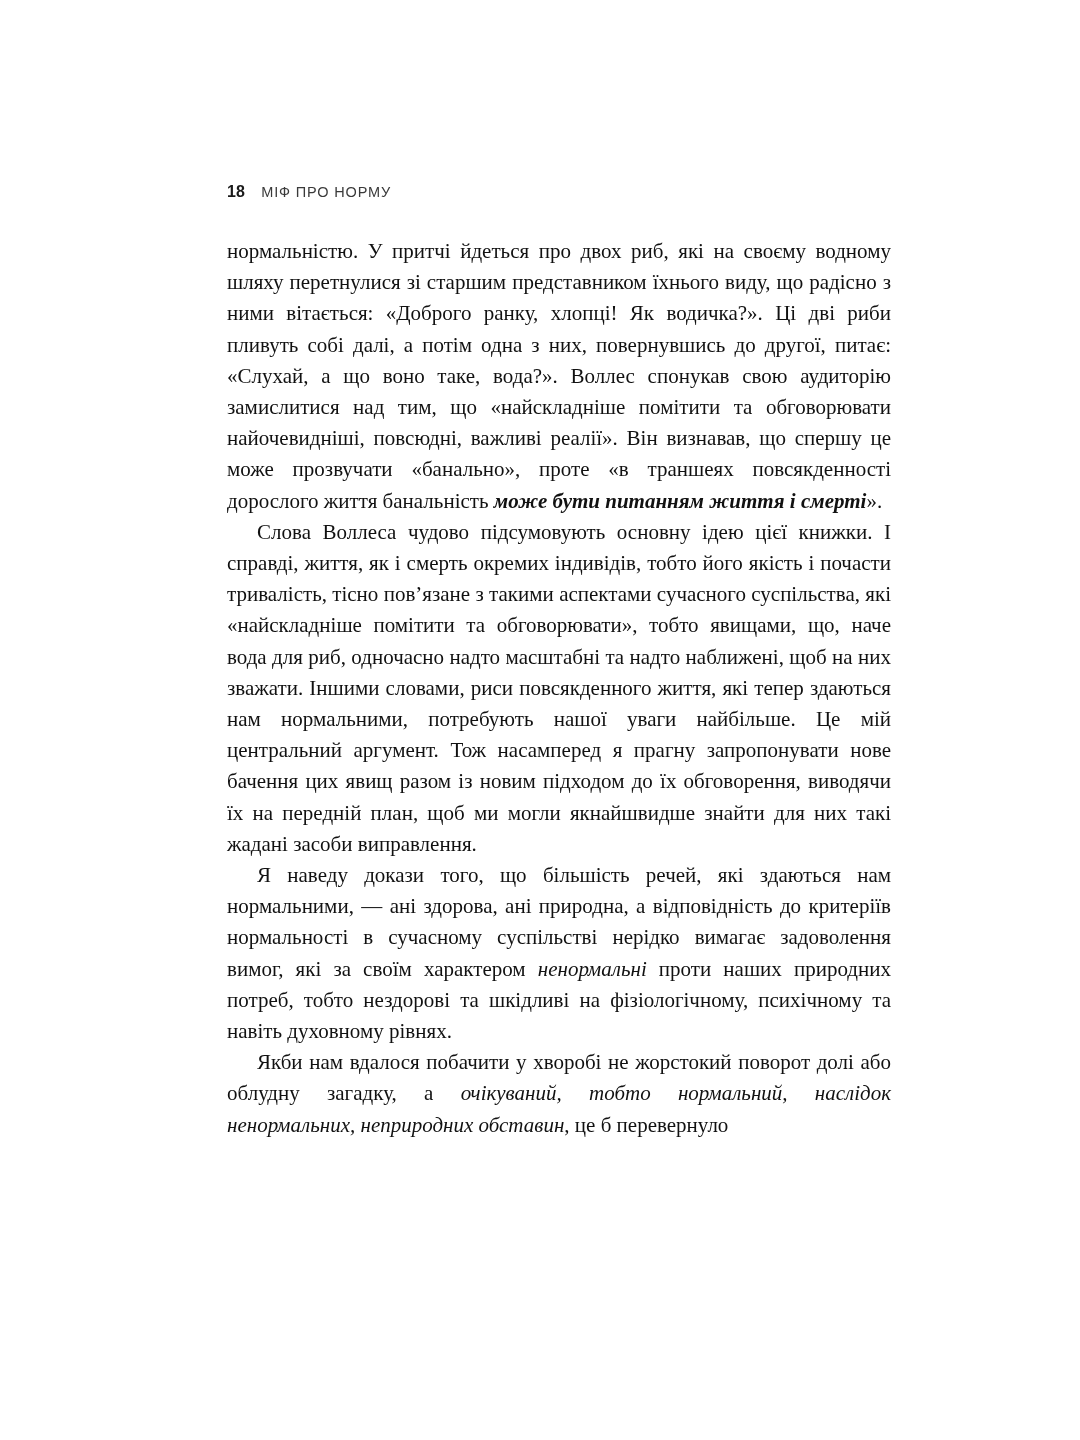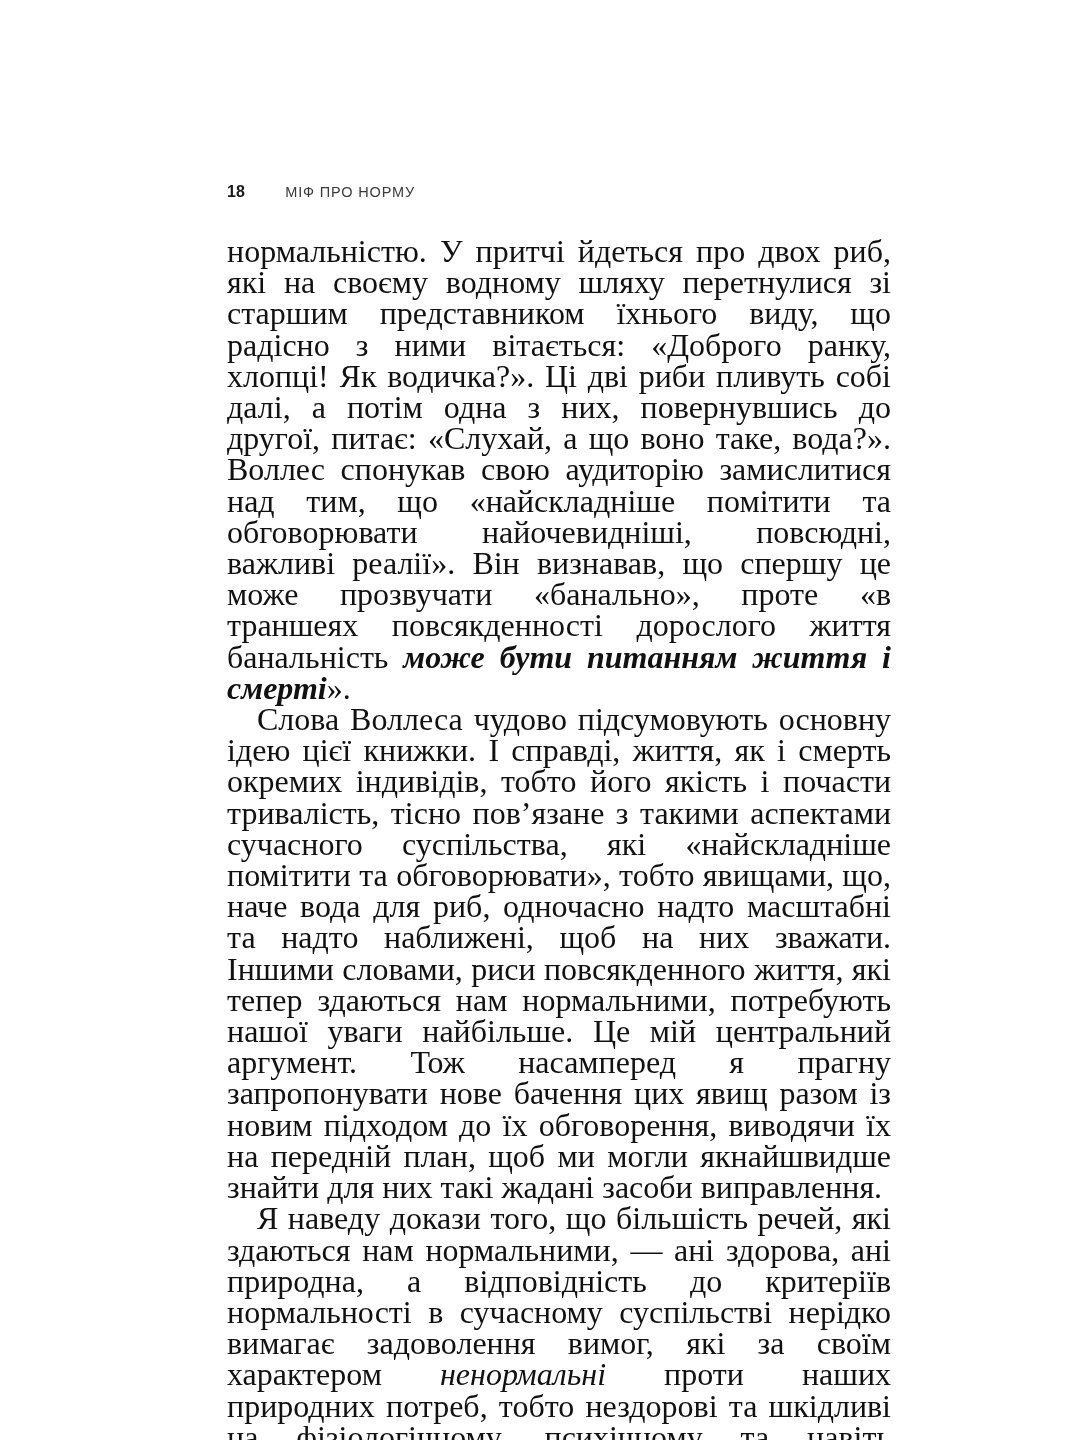--- a/index.html
+++ b/index.html
@@ -35,34 +35,34 @@
     color: #1a1a1a;
     letter-spacing: 0.2px;
   }
 
   .running-title {
     font-family: "Liberation Sans", sans-serif;
     font-size: 14.5px;
     font-weight: 400;
     color: #3a3a3a;
     letter-spacing: 0.85px;
-    margin-left: 40px;
+    margin-left: 16px;
   }
 
   
   .textblock {
     position: absolute;
     left: 227px;
     top: 236px;
     width: 664px;
   }
 
   .para {
     font-family: "Liberation Serif", "DejaVu Serif", serif;
-    font-size: 32px;
+    font-size: 21px;
     line-height: 31.2px;
     color: #111111;
     text-align: justify;
     text-justify: inter-word;
     margin: 0;
     hyphens: manual;
     -webkit-hyphens: manual;
   }
 
   .para + .para {
@@ -89,15 +89,16 @@
 
   <div class="running-head">
     <span class="folio">18</span>
     <span class="running-title">МІФ ПРО НОРМУ</span>
   </div>
 
   <div class="textblock">
     <p class="para" style="text-indent: 0px;"><span>нормальністю. У притчі йдеться про двох риб, які на своєму водному шляху перетнулися зі старшим представником їхнього виду, що радісно з ними вітається: «Доброго ранку, хлопці! Як водичка?». Ці дві риби пливуть собі далі, а потім одна з них, повернувшись до другої, питає: «Слухай, а що воно таке, вода?». Воллес спонукав свою аудиторію замислитися над тим, що «найскладніше помітити та обговорювати найочевидніші, повсюдні, важливі реалії». Він визнавав, що спершу це може прозвучати «банально», проте «в траншеях повсякденності дорослого життя банальність </span><em class="em-bold">може бути питанням життя і смерті</em><span>».</span></p>
     <p class="para"><span>Слова Воллеса чудово підсумовують основну ідею цієї книжки. І справді, життя, як і смерть окремих індивідів, тобто його якість і почасти тривалість, тісно пов’язане з такими аспектами сучасного суспільства, які «найскладніше помітити та обговорювати», тобто явищами, що, наче вода для риб, одночасно надто масштабні та надто наближені, щоб на них зважати. Іншими словами, риси повсякденного життя, які тепер здаються нам нормальними, потребують нашої уваги найбільше. Це мій центральний аргумент. Тож насамперед я прагну запропонувати нове бачення цих явищ разом із новим підходом до їх обговорення, виводячи їх на передній план, щоб ми могли якнайшвидше знайти для них такі жадані засоби виправлення.</span></p>
     <p class="para"><span>Я наведу докази того, що більшість речей, які здаються нам нормальними, — ані здорова, ані природна, а відповідність до критеріїв нормальності в сучасному суспільстві нерідко вимагає задоволення вимог, які за своїм характером </span><em>ненормальні</em><span> проти наших природних потреб, тобто нездорові та шкідливі на фізіологічному, психічному та навіть духовному рівнях.</span></p>
+    <p class="para"><span>Якби нам вдалося побачити у хворобі не жорстокий поворот долі або облудну загадку, а </span><em>очікуваний, тобто нормальний, наслідок ненормальних, неприродних обставин</em><span>, це б перевернуло</span></p>
   </div>
 
 </div>
 
 </body></html>

